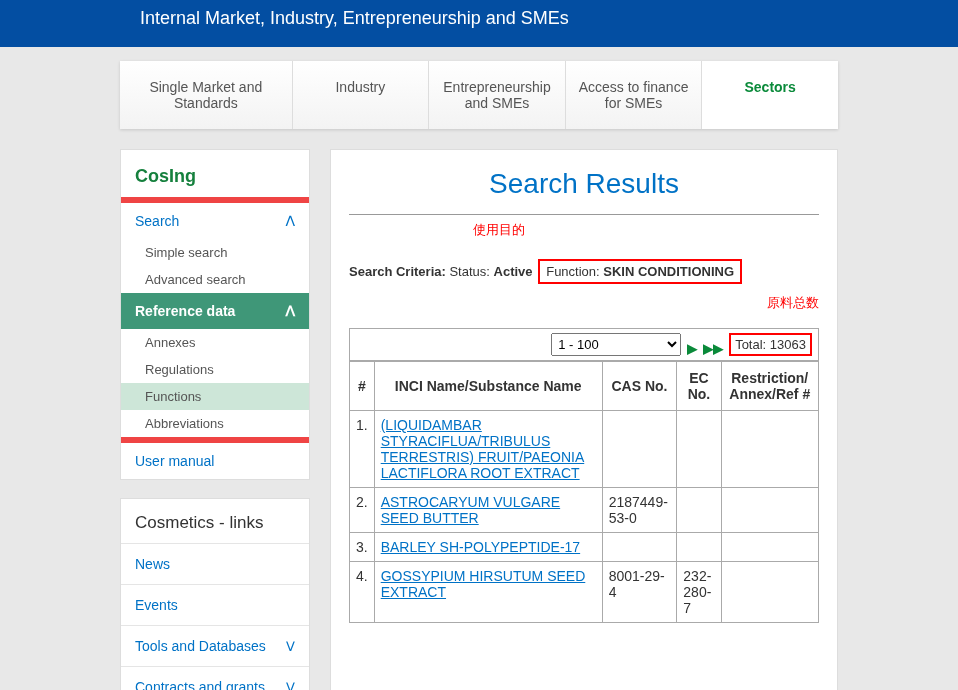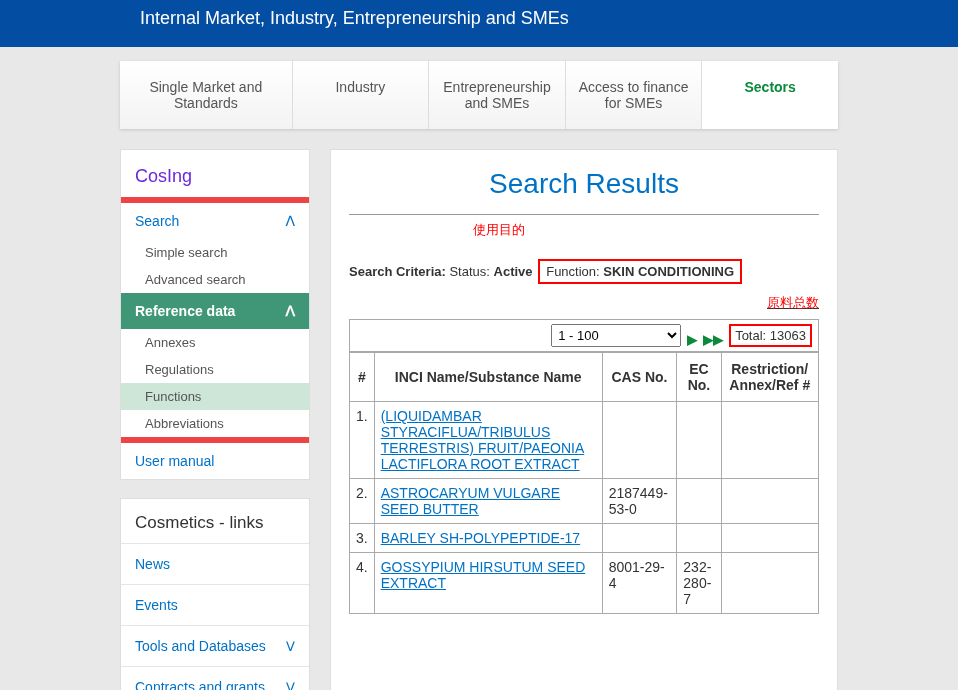--- a/index.html
+++ b/index.html
@@ -12,21 +12,21 @@
     .nav-tabs { display: flex; background: linear-gradient(to bottom, #fff, #f0f0f0); margin-top: 14px; box-shadow: 0 1px 3px rgba(0,0,0,0.15); }
     .nav-tab { flex: 1; text-align: center; padding: 18px 10px; border-right: 1px solid #ddd; cursor: pointer; font-size: 14px; color: #555; background: linear-gradient(to bottom, #fff 0%, #f3f3f3 100%); }
     .nav-tab:first-child { padding-left: 28px; padding-right: 28px; }
     .nav-tab:last-child { border-right: none; }
     .nav-tab.active { background: #fff; color: #0a8a3a; font-weight: bold; }
     
     .main-area { display: flex; gap: 20px; margin-top: 20px; }
     
     .sidebar { width: 190px; flex-shrink: 0; }
     .sidebar-box { background: #fff; border: 1px solid #ddd; margin-bottom: 18px; }
-    .sidebar-brand { font-size: 18px; font-weight: normal; color: #6d28d9; padding: 16px 14px 10px; }
+    .sidebar-brand { font-size: 18px; font-weight: bold; color: #15803d; padding: 16px 14px 10px; }
     
     .side-menu { }
     .side-item { padding: 10px 14px; color: #0072c6; border-top: 6px solid #ef4444; cursor: pointer; display: flex; justify-content: space-between; align-items: center; font-size: 14px; }
     .side-item.expandable { color: #0072c6; }
     .side-item .chev { color: #0072c6; font-size: 14px; }
     .side-subitem { padding: 6px 14px 6px 24px; color: #555; font-size: 13px; cursor: pointer; }
     .side-header-green { background: #3f9778; color: #fff; padding: 10px 14px; font-weight: bold; display: flex; justify-content: space-between; align-items: center; }
     .side-header-green .chev { color: #fff; }
     .side-subitem.selected { background: #cde6d8; }
     
@@ -124,21 +124,21 @@
       <div class="criteria-row">
         <b>Search Criteria:</b>
         <span>Status:</span>
         <b>Active</b>
         <span class="func-box">
           <span>Function:</span>
           <b>SKIN CONDITIONING</b>
         </span>
       </div>
 
-      <div style="text-align:right; margin-bottom:7px;text-decoration:underline;">
+      <div style="text-align:right; margin-bottom:16px;">
         <span class="annot-red-2" style="position:static;">原料总数</span>
       </div>
 
       <div class="pagination-row">
         <select class="page-select">
           <option>1 - 100</option>
         </select>
         <span class="pag-arrow">▶</span>
         <span class="pag-arrow">▶▶</span>
         <span class="total-box">

